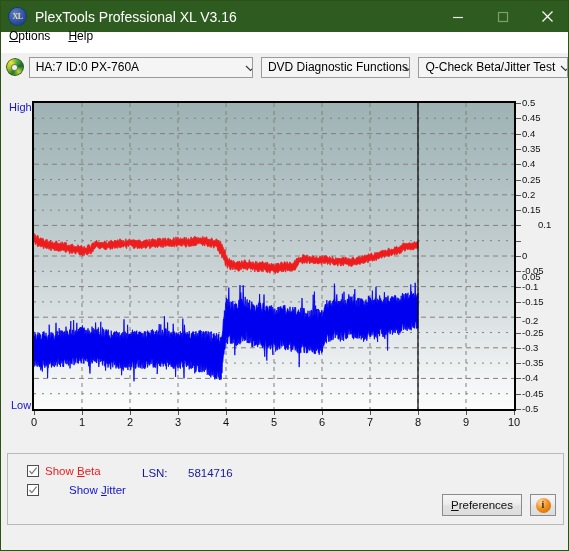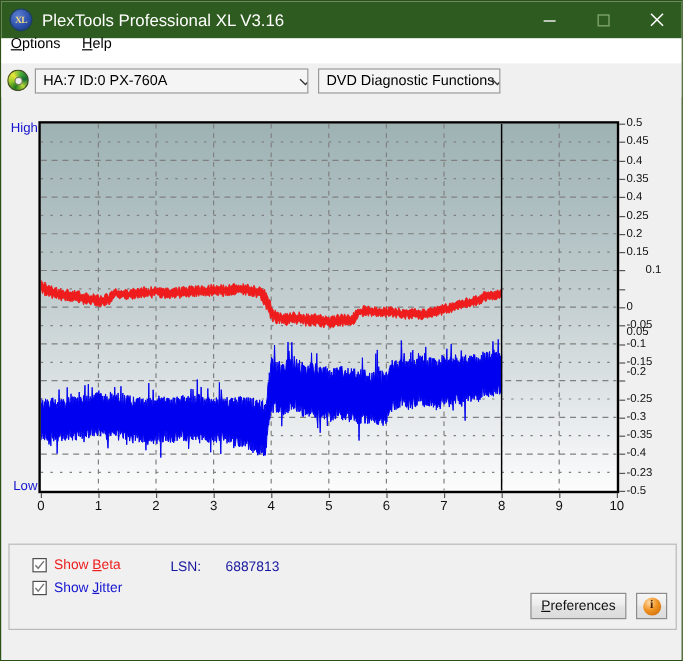--- a/index.html
+++ b/index.html
@@ -228,21 +228,21 @@
     width: 12px; height: 12px;
     border: 1px solid #4d4d4d;
     background: #ffffff;
     box-sizing: border-box;
     margin-right: 6px;
     display: flex; align-items: center; justify-content: center;
     flex: none;
   }
   .checkbox svg { display: block; }
   .lbl-beta { color: #ee1c1c; }
-  .lbl-jitter { color: #1414cf; }
+  .lbl-jitter { color: #1414cf; margin-left: 24px; }
   .checkrow u { text-decoration: underline; }
 
   #lsn-label {
     position: absolute;
     left: 134px; top: 13px;
     font-size: 11.5px;
     color: #17179e;
   }
   #lsn-value {
     position: absolute;
@@ -350,20 +350,28 @@
     <div class="combo" id="combo-drive">
       <span>HA:7 ID:0  PX-760A</span>
       <span class="arrow">
         <svg width="11" height="7" viewBox="0 0 11 7">
             <polyline points="1,1 5.5,5.5 10,1" fill="none" stroke="#3a3a3a" stroke-width="1.2"></polyline>
           </svg>
       </span>
     </div>
     <div class="combo" id="combo-function">
       <span>DVD Diagnostic Functions</span>
+      <span class="arrow">
+        <svg width="11" height="7" viewBox="0 0 11 7">
+            <polyline points="1,1 5.5,5.5 10,1" fill="none" stroke="#3a3a3a" stroke-width="1.2"></polyline>
+          </svg>
+      </span>
+    </div>
+    <div class="combo" id="combo-test">
+      <span>Q-Check Beta/Jitter Test</span>
       <span class="arrow">
         <svg width="11" height="7" viewBox="0 0 11 7">
             <polyline points="1,1 5.5,5.5 10,1" fill="none" stroke="#3a3a3a" stroke-width="1.2"></polyline>
           </svg>
       </span>
     </div>
   </div>
 
   <div class="chart-panel">
     <div class="axis-label" id="label-high">High</div>
@@ -433,31 +441,31 @@
         <div class="ytick" style="top: 156.7px; margin-top: 36px;">0.05</div>
         <div class="ytick-mark" style="top: 156.7px;"></div>
         <div class="ytick" style="top: 172px;">0</div>
         <div class="ytick-mark" style="top: 172px;"></div>
         <div class="ytick" style="top: 187.3px;">-0.05</div>
         <div class="ytick-mark" style="top: 187.3px;"></div>
         <div class="ytick" style="top: 202.6px;">-0.1</div>
         <div class="ytick-mark" style="top: 202.6px;"></div>
         <div class="ytick" style="top: 217.9px;">-0.15</div>
         <div class="ytick-mark" style="top: 217.9px;"></div>
-        <div class="ytick" style="top: 226px;">-0.2</div>
+        <div class="ytick" style="top: 237px;">-0.2</div>
         <div class="ytick-mark" style="top: 233.2px;"></div>
         <div class="ytick" style="top: 248.5px;">-0.25</div>
         <div class="ytick-mark" style="top: 248.5px;"></div>
         <div class="ytick" style="top: 263.8px;">-0.3</div>
         <div class="ytick-mark" style="top: 263.8px;"></div>
         <div class="ytick" style="top: 279.1px;">-0.35</div>
         <div class="ytick-mark" style="top: 279.1px;"></div>
         <div class="ytick" style="top: 294.4px;">-0.4</div>
         <div class="ytick-mark" style="top: 294.4px;"></div>
-        <div class="ytick" style="top: 309.7px;">-0.23</div>
+        <div class="ytick" style="top: 309.7px;">-0.45</div>
         <div class="ytick-mark" style="top: 309.7px;"></div>
         <div class="ytick" style="top: 325px;">-0.5</div>
         <div class="ytick-mark" style="top: 325px;"></div>
       </div>
     <div id="xtick-container">
         <div class="xtick" style="left: 31px;">0</div>
         <div class="xtick-mark" style="left: 31px;"></div>
         <div class="xtick" style="left: 79px;">1</div>
         <div class="xtick-mark" style="left: 79px;"></div>
         <div class="xtick" style="left: 127px;">2</div>
@@ -493,21 +501,21 @@
     <div class="checkrow" id="check-jitter">
       <span class="checkbox">
         <svg width="10" height="10" viewBox="0 0 10 10">
             <polyline points="1.5,5 3.8,7.6 8.6,1.6" fill="none" stroke="#777777" stroke-width="1.2"></polyline>
           </svg>
       </span>
       <span class="lbl-jitter">Show <u>J</u>itter</span>
     </div>
 
     <div id="lsn-label">LSN:</div>
-    <div id="lsn-value">6887813</div>
+    <div id="lsn-value">5814716</div>
 
     <div class="btn" id="btn-preferences">
       <span><u>P</u>references</span>
     </div>
     <div class="btn" id="btn-info">
       <span class="info-sphere">
         <span>i</span>
       </span>
     </div>
   </div>

